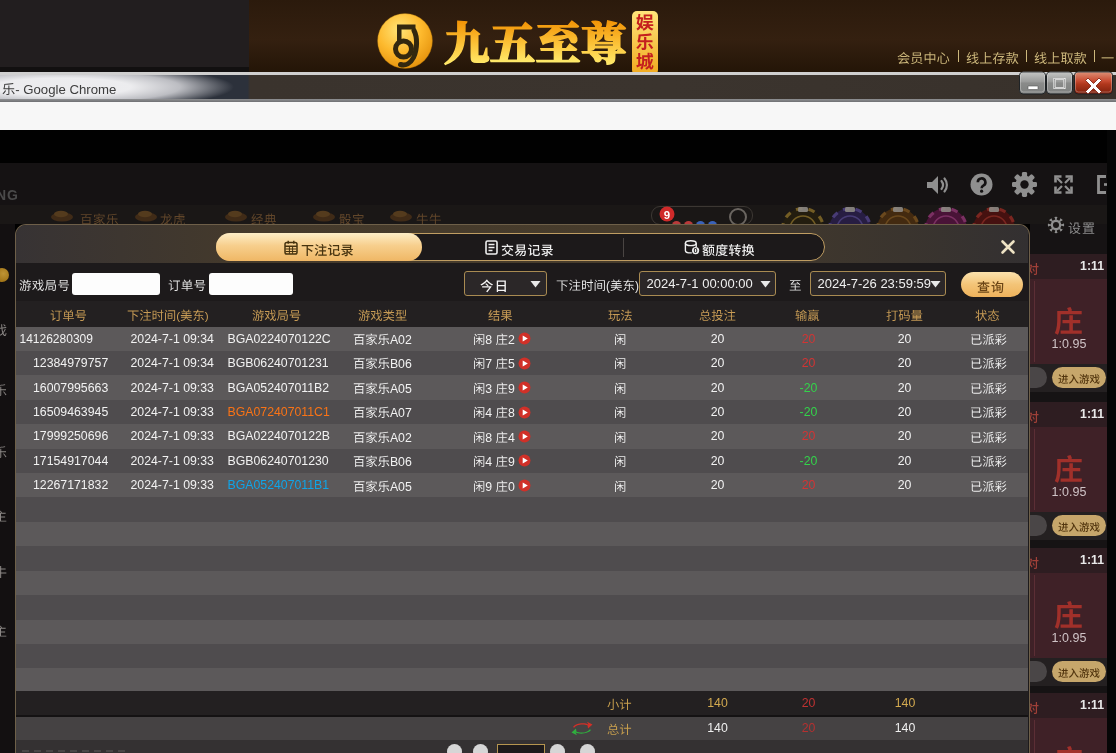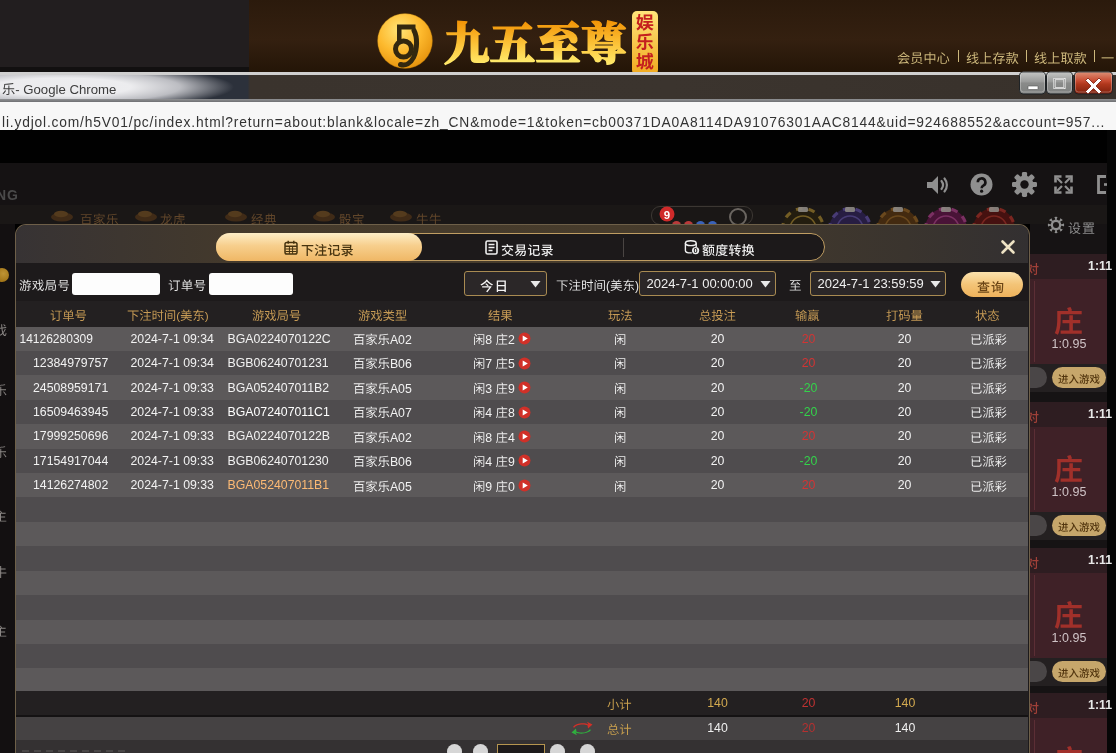--- a/index.html
+++ b/index.html
@@ -4,21 +4,21 @@
 html,body{background:#000;font-family:"Liberation Sans",sans-serif;}
 #root{position:relative;width:1116px;height:753px;overflow:hidden;background:#000;}
 #root div{position:absolute;}
 .ct{position:absolute;overflow:visible;}
 .tt{position:absolute;white-space:nowrap;line-height:1;}
 .sl{}
 .sc{transform:translateX(-50%);}
 .sr{transform:translateX(-100%);}
 .vc{transform:translateY(-50%);}
 .sc.vc{transform:translate(-50%,-50%);}
-.sr.vc{transform:translate(-100%,-50%);margin-left:8px;}
+.sr.vc{transform:translate(-100%,-50%);}
 svg text{font-family:"Liberation Sans",sans-serif;}
 </style></head><body>
 <svg width="0" height="0" style="position:absolute">
     <defs>
       <path id="g0" d="M65 591 74 563H304C297 302 253 94 22 -82L31 -95C382 52 442 274 455 563H600V68C600 -25 623 -51 725 -51H797C933 -51 983 -22 983 35C983 61 976 76 942 93L939 259H929C908 190 888 125 875 102C868 90 862 88 852 87C844 86 829 86 814 86H767C747 86 742 92 742 107V551C763 554 773 561 780 569L655 670L587 591H456C458 659 459 730 460 805C484 809 495 818 497 834L305 851C305 759 306 672 305 591Z"></path>
       <path id="g1" d="M133 417 142 389H316C286 246 253 99 225 -6H23L31 -34H953C968 -34 979 -29 982 -18C936 30 852 106 852 106L778 -6H766V368C787 373 799 381 805 389L676 489L608 417H473C494 515 512 610 527 689H893C908 689 920 694 923 705C872 752 784 823 784 823L707 717H83L91 689H375C361 611 342 515 322 417ZM377 -6C404 99 437 245 467 389H618V-6Z"></path>
       <path id="g2" d="M800 853 720 754H59L67 726H397C347 653 231 542 149 513C135 506 107 502 107 502L170 348C179 352 188 358 195 368C419 419 599 466 727 504C754 468 778 430 794 394C941 317 1015 603 597 663L589 656C626 623 665 582 701 538C537 525 382 514 268 507C370 545 480 600 543 647C564 644 576 651 581 661L448 726H916C931 726 942 731 945 742C890 787 800 853 800 853ZM757 346 677 244H571V374C599 379 605 389 607 403L418 418V244H123L131 216H418V-12H30L38 -40H940C955 -40 967 -35 970 -24C914 23 821 93 821 93L738 -12H571V216H872C887 216 899 221 902 232C847 278 757 346 757 346Z"></path>
       <path id="g3" d="M218 135 212 129C257 94 306 32 324 -26C458 -94 537 162 218 135ZM855 268 789 181H739V222C758 226 768 232 771 244C810 252 849 271 850 278V557C871 562 884 571 890 579L767 672L707 607H634V680H945C959 680 970 685 973 696C929 736 855 793 855 793L790 708H591C643 735 702 770 741 793C764 793 775 801 779 814L586 859C580 817 569 753 560 708H390C472 726 483 879 250 848L243 842C278 814 319 763 334 716C342 712 350 709 358 708H30L38 680H364V607H297L158 661V210H177C231 210 288 238 288 251V271H717V252L604 261V181H25L33 153H604V60C604 49 600 45 587 45C566 45 460 51 460 51V39C512 29 532 15 548 -3C564 -23 569 -52 572 -93C718 -81 739 -34 739 55V153H946C960 153 971 158 974 169C930 209 855 268 855 268ZM476 607V680H524V607ZM364 579C363 519 355 460 297 414L304 404C443 444 472 515 475 579H524V516C524 457 531 434 603 434H640C674 434 699 436 717 441V385H288V579ZM634 579H717V523H710C703 521 694 520 688 519C683 518 673 518 668 518C664 518 659 518 656 518H644C636 518 634 522 634 532ZM288 299V357H717V299Z"></path>
       <path id="g4" d="M548 703H798V612H548ZM438 806V509H915V806ZM392 270V164H567C536 95 475 43 356 8C381 -16 413 -62 425 -93C558 -48 630 17 671 103C722 13 798 -52 905 -87C921 -55 956 -8 982 15C880 39 804 92 759 164H970V270H714L721 343H938V449H419V343H603C601 317 599 293 596 270ZM287 541C278 448 262 365 238 292L170 349C184 407 198 473 211 541ZM47 303C93 266 143 221 189 176C149 101 98 44 34 8C59 -14 89 -57 106 -86C173 -41 228 17 272 90C300 59 323 29 340 3L427 98C404 131 369 170 328 210C370 324 394 466 404 643L334 654L315 651H230C239 714 248 776 253 834L145 840C140 781 132 716 122 651H37V541H103C86 452 66 368 47 303Z"></path>
       <path id="g5" d="M217 283C171 199 96 105 29 45C57 28 107 -8 130 -29C195 39 278 148 333 244ZM679 238C743 155 820 42 854 -27L968 25C930 96 848 203 784 281ZM127 325C136 336 194 341 253 341H460V56C460 40 453 36 436 36C417 36 356 35 301 37C318 3 336 -51 342 -85C426 -86 487 -83 529 -63C571 -44 584 -11 584 54V341H927V462H584V635H460V462H237C251 527 266 603 273 677C485 682 719 699 892 735L831 844C658 807 390 788 154 784C154 665 131 534 123 500C114 464 104 442 87 435C101 405 120 350 127 325Z"></path>
@@ -214,21 +214,20 @@
           <stop offset="0.4" stop-color="#c84b31"></stop>
           <stop offset="0.55" stop-color="#b0371c"></stop>
           <stop offset="1" stop-color="#7c1f0c"></stop>
         </linearGradient>
       </defs>
       <rect x="0.5" y="-2" width="38" height="22" rx="3.5" fill="url(#wbr)" stroke="#1f2326" stroke-width="1"></rect>
       <rect x="1.5" y="-2" width="36" height="20" rx="3" fill="none" stroke="rgba(255,255,255,.28)" stroke-width="1"></rect>
       <path d="M14 4 L19.5 9.5 L25 4 L27.5 6.5 L22 12 L27.5 17.5 L25 20 L19.5 14.5 L14 20 L11.5 17.5 L17 12 L11.5 6.5 Z" fill="#fff" stroke="#7a1a0a" stroke-width="0.8"></path>
     </svg>
     <div class="" style="left:0.0px;top:101.5px;width:1116.0px;height:28.0px;background:#f7f7f7;border-bottom:1.5px solid #5a5a5a;"></div>
-    <span class="tt sl " style="left:2.0px;top:115.5px;font-size:13.8px;color:#333333;letter-spacing:0.82px;">li.ydjol.com/h5V01/pc/index.html?return=about:blank&amp;locale=zh_CN&amp;mode=1&amp;token=cb00371DA0A8114DA91076301AAC8144&amp;uid=924688552&amp;account=957...</span>
     <div class="" style="left:0.0px;top:130.0px;width:1116.0px;height:33.0px;background:#010101;"></div>
     <div class="" style="left:0.0px;top:163.0px;width:1116.0px;height:42.0px;background:#151213;"></div>
     <div class="" style="left:0.0px;top:205.0px;width:1116.0px;height:19.0px;background:#1a1716;"></div>
     <span class="tt sl " style="left:-4.0px;top:188.0px;font-size:14.0px;color:#4a4a4a;font-weight:bold;letter-spacing:1.00px;">NG</span>
     <svg class="ct" style="left:925px;top:173px" width="24" height="24">
 <path d="M2 9 h5 l6-6 v18 l-6-6 H2 Z" fill="#8f8f8f"></path>
 <path d="M16.5 8 a6.5 6.5 0 0 1 0 8 M19.5 5.5 a10 10 0 0 1 0 13" stroke="#8f8f8f" stroke-width="2.2" fill="none" stroke-linecap="round"></path>
     </svg>
     <svg class="ct" style="left:970px;top:173px" width="23" height="23">
 <circle cx="11.5" cy="11.5" r="11" fill="#8f8f8f"></circle>
@@ -531,21 +530,21 @@
       </svg>
       <div class="tt" style="left:623.0px;top:46.0px;width:137.0px;height:25.0px;background:#2b2728;border:1px solid #a98b52;border-radius:3px;box-sizing:border-box;"></div>
       <span class="tt sl vc" style="left:631.0px;top:58.2px;font-size:13.0px;color:#f0f0f0;">2024-7-1 00:00:00</span>
       <svg class="ct" style="left:744.0px;top:55.0px" width="11" height="8">
         <path d="M0.5 1 L10.5 1 L5.5 7.5 Z" fill="#e8e8e8"></path>
       </svg>
       <svg class="ct " style="left:773.0px;top:52.1px" width="14" height="17">
         <use href="#g52" fill="#e8e8e8" transform="translate(0.0 13) scale(0.01250 -0.01250)"></use>
       </svg>
       <div class="tt" style="left:794.0px;top:46.0px;width:136.0px;height:25.0px;background:#2b2728;border:1px solid #a98b52;border-radius:3px;box-sizing:border-box;"></div>
-      <span class="tt sl vc" style="left:802.0px;top:58.2px;font-size:13.0px;color:#f0f0f0;">2024-7-1 23:59:59</span>
+      <span class="tt sl vc" style="left:802.0px;top:58.2px;font-size:13.0px;color:#f0f0f0;">2024-7-26 23:59:59</span>
       <svg class="ct" style="left:914.0px;top:55.0px" width="11" height="8">
         <path d="M0.5 1 L10.5 1 L5.5 7.5 Z" fill="#e8e8e8"></path>
       </svg>
       <div class="tt" style="left:945.0px;top:47.0px;width:62px;height:25px;border-radius:13px;background:linear-gradient(180deg,#fbe2ad,#f3c477 50%,#eeb25c);"></div>
       <svg class="ct " style="left:961.5px;top:54.3px" width="29" height="17">
         <use href="#g53" fill="#6b4516" transform="translate(0.0 13) scale(0.01300 -0.01300)"></use>
         <use href="#g54" fill="#6b4516" transform="translate(14.0 13) scale(0.01300 -0.01300)"></use>
       </svg>
       <div class="tt" style="left:0.0px;top:76.0px;width:1012.0px;height:26.0px;background:#232021;"></div>
       <svg class="ct " style="left:34.5px;top:82.1px" width="38" height="16">
@@ -669,21 +668,21 @@
         <use href="#g70" fill="#f2f2f2" transform="translate(0.0 13) scale(0.01230 -0.01230)"></use>
       </svg>
       <span class="tt sc vc" style="left:702.0px;top:138.6px;font-size:12.3px;color:#f2f2f2;">20</span>
       <span class="tt sc vc" style="left:793.0px;top:138.6px;font-size:12.3px;color:#d23434;">20</span>
       <span class="tt sc vc" style="left:889.0px;top:138.6px;font-size:12.3px;color:#f2f2f2;">20</span>
       <svg class="ct " style="left:954.5px;top:130.9px" width="38" height="16">
         <use href="#g72" fill="#f2f2f2" transform="translate(0.0 13) scale(0.01230 -0.01230)"></use>
         <use href="#g73" fill="#f2f2f2" transform="translate(12.3 13) scale(0.01230 -0.01230)"></use>
         <use href="#g74" fill="#f2f2f2" transform="translate(24.6 13) scale(0.01230 -0.01230)"></use>
       </svg>
-      <span class="tt sl vc" style="left:17.5px;top:163.1px;font-size:12.3px;color:#f2f2f2;">24508959171</span>
+      <span class="tt sl vc" style="left:17.5px;top:163.1px;font-size:12.3px;color:#f2f2f2;">16007995663</span>
       <span class="tt sl vc" style="left:115.0px;top:163.1px;font-size:12.3px;color:#f2f2f2;">2024-7-1 09:33</span>
       <span class="tt sl vc" style="left:212.0px;top:163.1px;font-size:12.3px;color:#f2f2f2;">BGA052407011B2</span>
       <svg class="ct " style="left:337.0px;top:155.3px" width="60" height="16">
         <use href="#g18" fill="#f2f2f2" transform="translate(0.0 13) scale(0.01230 -0.01230)"></use>
         <use href="#g19" fill="#f2f2f2" transform="translate(12.3 13) scale(0.01230 -0.01230)"></use>
         <use href="#g17" fill="#f2f2f2" transform="translate(24.6 13) scale(0.01230 -0.01230)"></use>
         <text x="36.9" y="13" font-size="12.3" font-weight="normal" fill="#f2f2f2">A05</text>
       </svg>
       <svg class="ct " style="left:457.0px;top:155.3px" width="43" height="16">
         <use href="#g70" fill="#f2f2f2" transform="translate(0.0 13) scale(0.01230 -0.01230)"></use>
@@ -701,21 +700,21 @@
       <span class="tt sc vc" style="left:702.0px;top:163.1px;font-size:12.3px;color:#f2f2f2;">20</span>
       <span class="tt sc vc" style="left:793.0px;top:163.1px;font-size:12.3px;color:#33d34a;">-20</span>
       <span class="tt sc vc" style="left:889.0px;top:163.1px;font-size:12.3px;color:#f2f2f2;">20</span>
       <svg class="ct " style="left:954.5px;top:155.3px" width="38" height="16">
         <use href="#g72" fill="#f2f2f2" transform="translate(0.0 13) scale(0.01230 -0.01230)"></use>
         <use href="#g73" fill="#f2f2f2" transform="translate(12.3 13) scale(0.01230 -0.01230)"></use>
         <use href="#g74" fill="#f2f2f2" transform="translate(24.6 13) scale(0.01230 -0.01230)"></use>
       </svg>
       <span class="tt sl vc" style="left:17.5px;top:187.5px;font-size:12.3px;color:#f2f2f2;">16509463945</span>
       <span class="tt sl vc" style="left:115.0px;top:187.5px;font-size:12.3px;color:#f2f2f2;">2024-7-1 09:33</span>
-      <span class="tt sl vc" style="left:212.0px;top:187.5px;font-size:12.3px;color:#ffffff;">BGA072407011C1</span>
+      <span class="tt sl vc" style="left:212.0px;top:187.5px;font-size:12.3px;color:#f97316;">BGA072407011C1</span>
       <svg class="ct " style="left:337.0px;top:179.8px" width="60" height="16">
         <use href="#g18" fill="#f2f2f2" transform="translate(0.0 13) scale(0.01230 -0.01230)"></use>
         <use href="#g19" fill="#f2f2f2" transform="translate(12.3 13) scale(0.01230 -0.01230)"></use>
         <use href="#g17" fill="#f2f2f2" transform="translate(24.6 13) scale(0.01230 -0.01230)"></use>
         <text x="36.9" y="13" font-size="12.3" font-weight="normal" fill="#f2f2f2">A07</text>
       </svg>
       <svg class="ct " style="left:457.0px;top:179.8px" width="43" height="16">
         <use href="#g70" fill="#f2f2f2" transform="translate(0.0 13) scale(0.01230 -0.01230)"></use>
         <text x="12.3" y="13" font-size="12.3" font-weight="normal" fill="#f2f2f2">4 </text>
         <use href="#g71" fill="#f2f2f2" transform="translate(22.6 13) scale(0.01230 -0.01230)"></use>
@@ -789,23 +788,23 @@
         <use href="#g70" fill="#f2f2f2" transform="translate(0.0 13) scale(0.01230 -0.01230)"></use>
       </svg>
       <span class="tt sc vc" style="left:702.0px;top:236.3px;font-size:12.3px;color:#f2f2f2;">20</span>
       <span class="tt sc vc" style="left:793.0px;top:236.3px;font-size:12.3px;color:#33d34a;">-20</span>
       <span class="tt sc vc" style="left:889.0px;top:236.3px;font-size:12.3px;color:#f2f2f2;">20</span>
       <svg class="ct " style="left:954.5px;top:228.6px" width="38" height="16">
         <use href="#g72" fill="#f2f2f2" transform="translate(0.0 13) scale(0.01230 -0.01230)"></use>
         <use href="#g73" fill="#f2f2f2" transform="translate(12.3 13) scale(0.01230 -0.01230)"></use>
         <use href="#g74" fill="#f2f2f2" transform="translate(24.6 13) scale(0.01230 -0.01230)"></use>
       </svg>
-      <span class="tt sl vc" style="left:17.5px;top:260.7px;font-size:12.3px;color:#f2f2f2;">14126274802</span>
+      <span class="tt sl vc" style="left:17.5px;top:260.7px;font-size:12.3px;color:#f2f2f2;">12267171832</span>
       <span class="tt sl vc" style="left:115.0px;top:260.7px;font-size:12.3px;color:#f2f2f2;">2024-7-1 09:33</span>
-      <span class="tt sl vc" style="left:212.0px;top:260.7px;font-size:12.3px;color:#fdba74;">BGA052407011B1</span>
+      <span class="tt sl vc" style="left:212.0px;top:260.7px;font-size:12.3px;color:#0ea5e9;">BGA052407011B1</span>
       <svg class="ct " style="left:337.0px;top:253.0px" width="60" height="16">
         <use href="#g18" fill="#f2f2f2" transform="translate(0.0 13) scale(0.01230 -0.01230)"></use>
         <use href="#g19" fill="#f2f2f2" transform="translate(12.3 13) scale(0.01230 -0.01230)"></use>
         <use href="#g17" fill="#f2f2f2" transform="translate(24.6 13) scale(0.01230 -0.01230)"></use>
         <text x="36.9" y="13" font-size="12.3" font-weight="normal" fill="#f2f2f2">A05</text>
       </svg>
       <svg class="ct " style="left:457.0px;top:253.0px" width="43" height="16">
         <use href="#g70" fill="#f2f2f2" transform="translate(0.0 13) scale(0.01230 -0.01230)"></use>
         <text x="12.3" y="13" font-size="12.3" font-weight="normal" fill="#f2f2f2">9 </text>
         <use href="#g71" fill="#f2f2f2" transform="translate(22.6 13) scale(0.01230 -0.01230)"></use>

